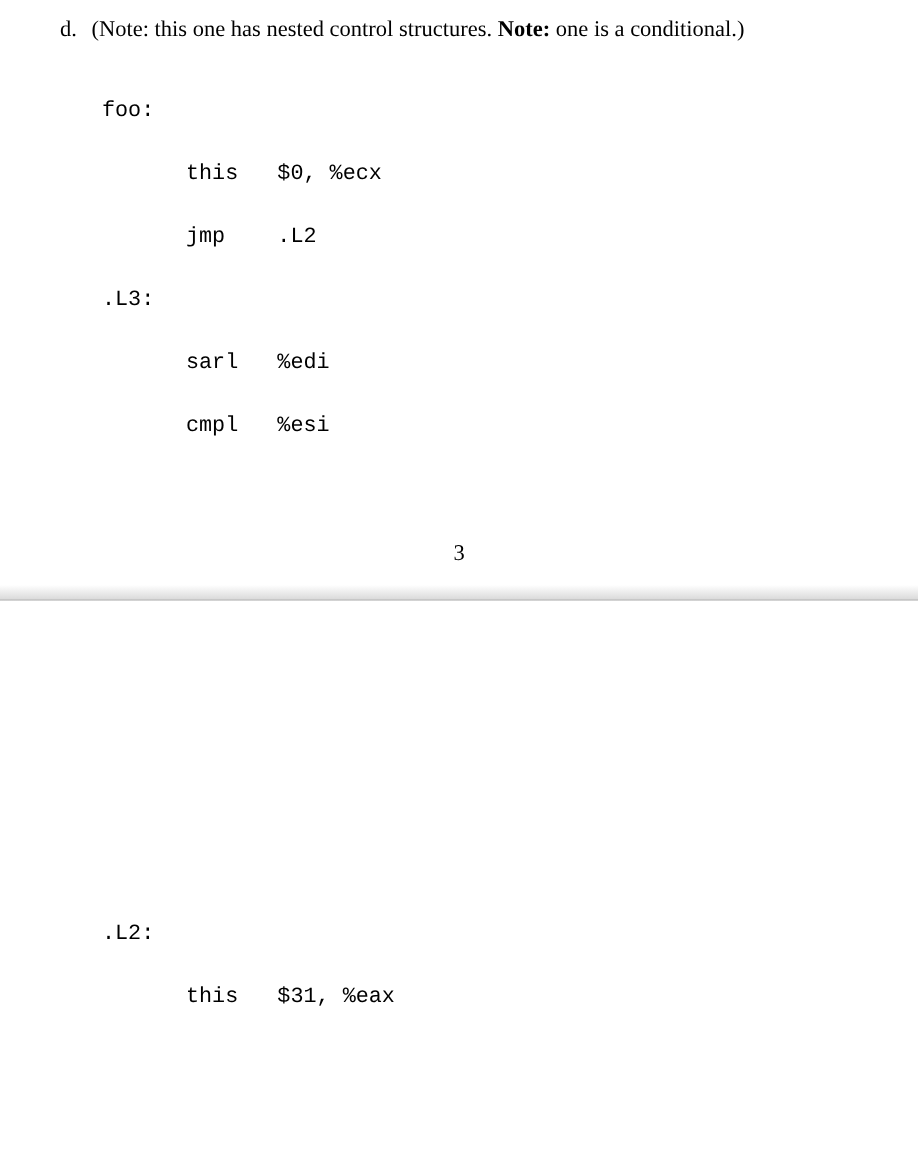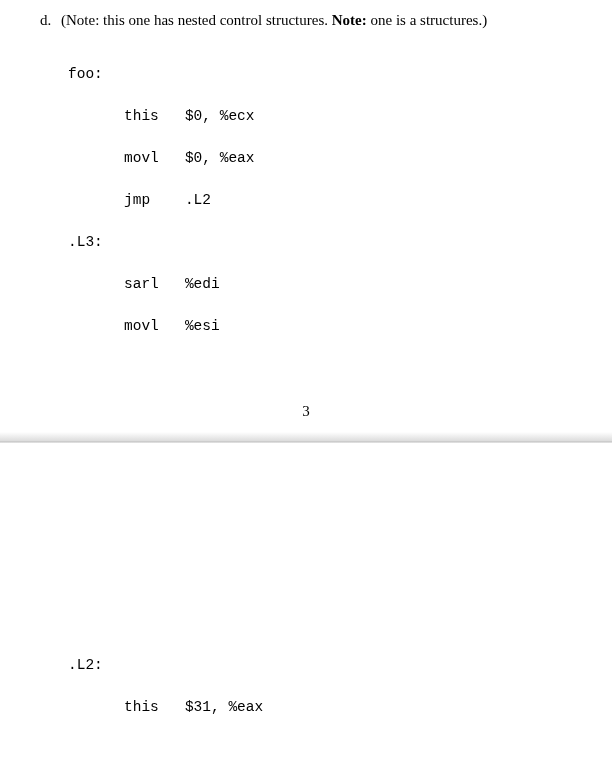--- a/index.html
+++ b/index.html
@@ -56,31 +56,30 @@
       font-weight: bold;
     }
   </style>
 </head>
 <body>
 
 <div class="content">
 
   <div class="prompt">
     <span class="list-letter">d.</span>
-    <span>(Note: this one has nested control structures. </span><span class="bold">Note:</span><span> one is a structures.)</span>
+    <span>(Note: this one has nested control structures. </span><span class="bold">Note:</span><span> one is a conditional.)</span>
   </div>
 
   <div class="code-block">
 <div class="label">foo:</div>
 <div class="instr">this   $0, %ecx</div>
-<div class="instr">movl   $0, %eax</div>
 <div class="instr">jmp    .L2</div>
 <div class="label">.L3:</div>
 <div class="instr">sarl   %edi</div>
-<div class="instr">movl   %esi</div>
+<div class="instr">cmpl   %esi</div>
   </div>
 
 </div>
 
 <div class="page-number">3</div>
 
 <div class="page-divider"></div>
 
 <div class="content">
   <div class="code-block">

